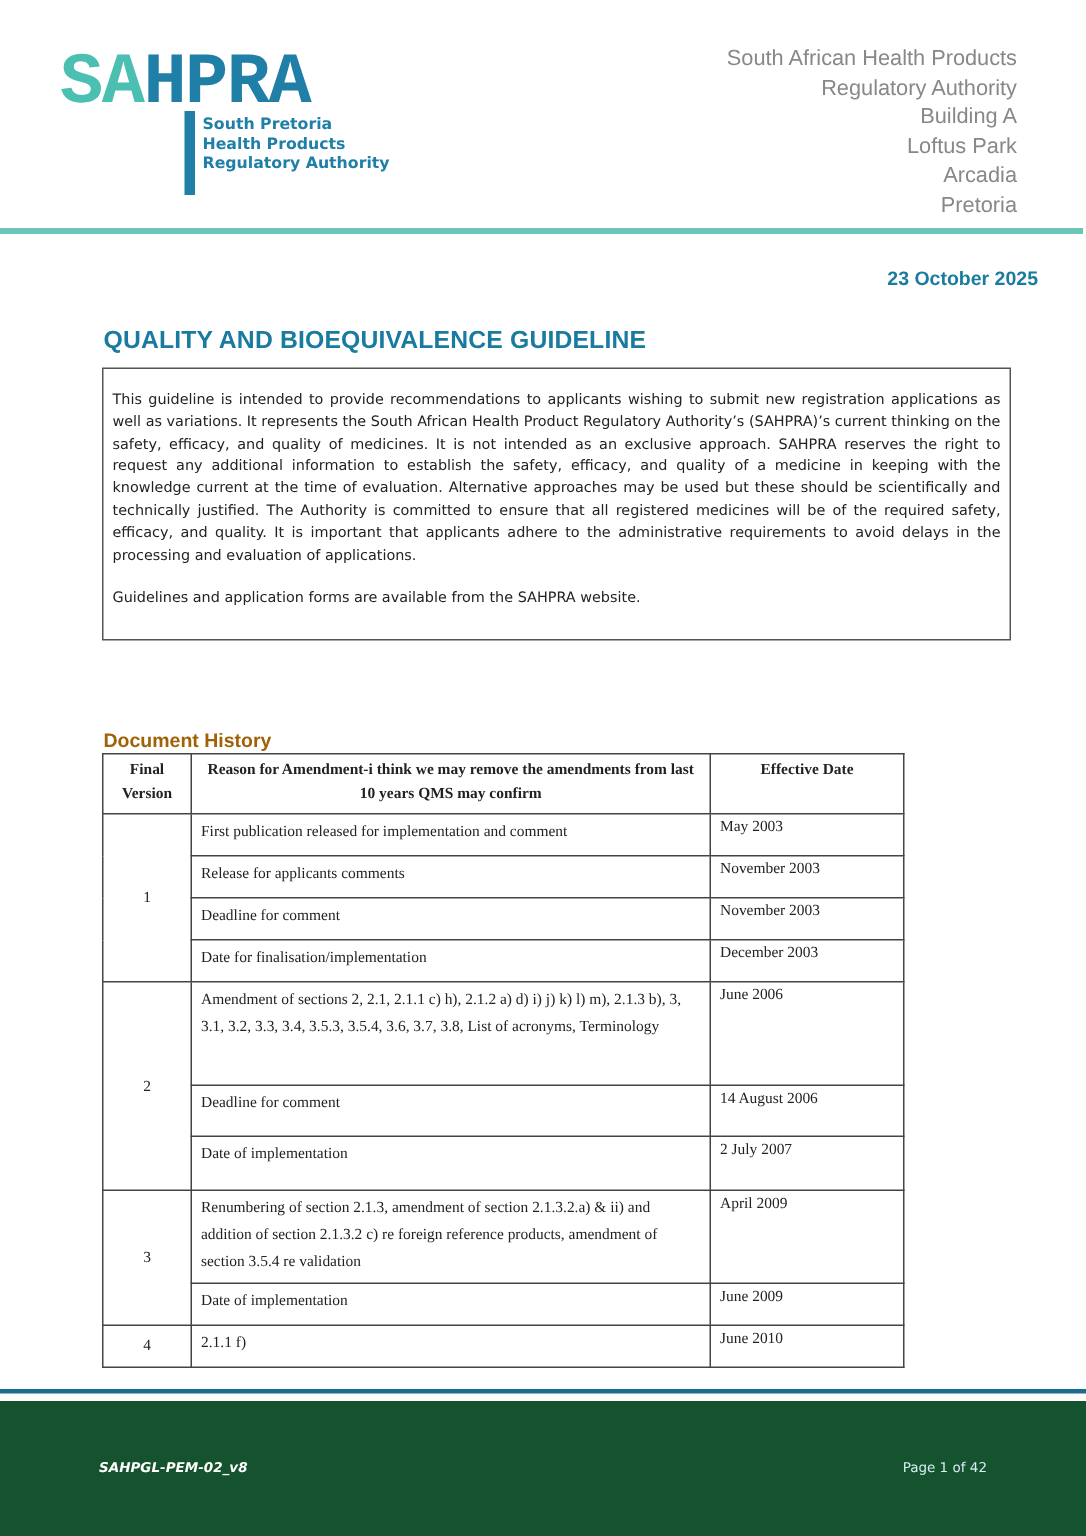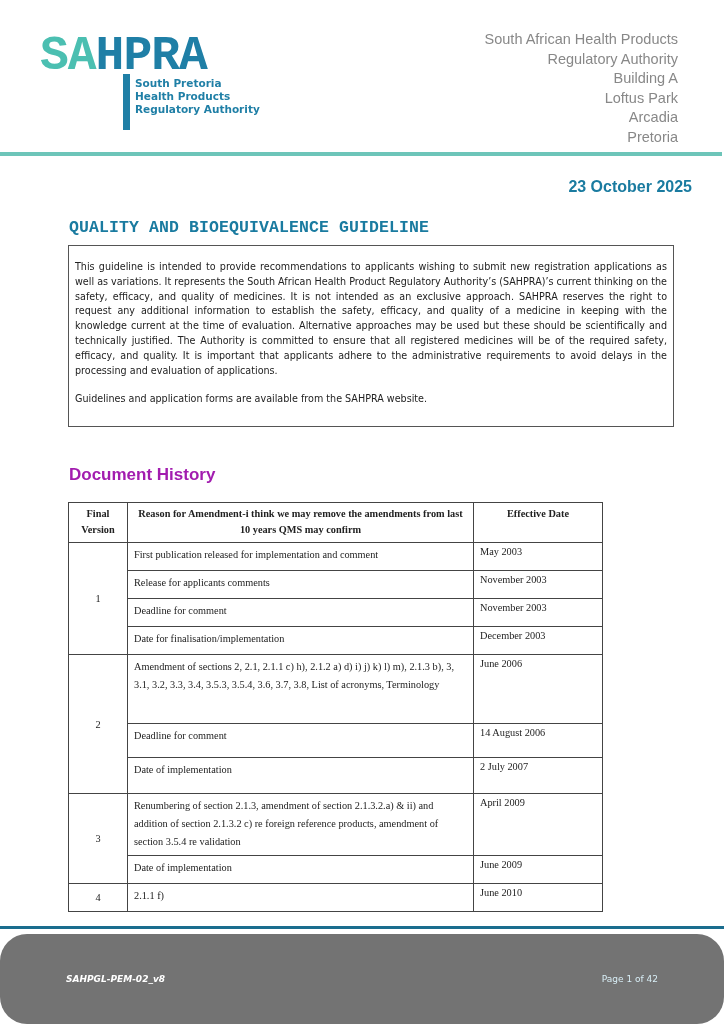--- a/index.html
+++ b/index.html
@@ -9,40 +9,40 @@
   .logo .big { position: absolute; top: -2px; left: 0; font-family: Liberation Mono, monospace; font-weight: bold; font-size: 48px; letter-spacing: -1px; line-height: 56px; }
   .logo .sa { color: #4bbfb1; }
   .logo .hpra { color: #1f7fa6; }
   .logo .bar { position: absolute; left: 83px; top: 44px; width: 7px; height: 56px; background: #1f7fa6; }
   .logo .sub { position: absolute; left: 95px; top: 47px; font-family: "DejaVu Sans", sans-serif; font-weight: bold; font-size: 10.5px; line-height: 13px; color: #1f7fa6; }
 
   .address { position: absolute; right: 46px; top: 30px; text-align: right; font-family: "Liberation Sans", sans-serif; font-size: 14.5px; line-height: 19.5px; color: #888; margin-left: 40px; }
 
   .header-rule { position: absolute; left: 0; top: 152px; width: 722px; height: 4px; background: #6dc5b9; }
 
-  .date { position: absolute; right: 32px; top: 178px; font-weight: bold; font-size: 16px; color: #1a7ba0; margin-left: 20px; }
+  .date { position: absolute; right: 32px; top: 178px; font-weight: bold; font-size: 13px; color: #1a7ba0; margin-left: 20px; }
 
-  .title { position: absolute; left: 69px; top: 218px; font-family: Liberation Mono, monospace; font-weight: bold; font-size: 16.5px; color: #1a7ba0; letter-spacing: 0.1px; }
+  .title { position: absolute; left: 69px; top: 218px; font-family: Liberation Sans, sans-serif; font-weight: bold; font-size: 16.5px; color: #1a7ba0; letter-spacing: 0.1px; }
 
   .intro-box { position: absolute; left: 68px; top: 245px; width: 592px; height: 152px; border: 1px solid #555; padding: 14px 6px; font-family: "DejaVu Sans", sans-serif; font-size: 9.6px; line-height: 14.8px; color: #222; text-align: justify; }
   .intro-box p { margin: 0; }
   .intro-box p + p { margin-top: 14px; }
 
-  .history-title { position: absolute; left: 69px; top: 465px; font-weight: bold; font-size: 17px; color: #a21caf; }
+  .history-title { position: absolute; left: 69px; top: 486px; font-weight: bold; font-size: 13px; color: #a16207; }
 
   table.hist { position: absolute; left: 68px; top: 502px; width: 535px; border-collapse: collapse; font-family: Liberation Serif, serif; font-size: 10.3px; color: #222; }
   table.hist th, table.hist td { border: 1px solid #444; vertical-align: top; padding: 3px 6px; }
   table.hist th { font-weight: bold; text-align: center; line-height: 16px; height: 33px; }
   table.hist td.ver { text-align: center; vertical-align: middle; width: 46px; }
   table.hist td.reason { line-height: 18px; }
   table.hist td.eff { width: 116px; }
   table.hist td.sub { border-top: 1px dashed #999; }
 
   .footer-line { position: absolute; left: 0; top: 926px; width: 724px; height: 3px; background: #1a6d8e; }
-  .footer { position: absolute; left: 0; top: 934px; width: 724px; height: 90px; background: #737373; border-radius: 27px; }
+  .footer { position: absolute; left: 0; top: 934px; width: 724px; height: 90px; background: #14532d; }
   .footer .code { position: absolute; left: 66px; top: 40px; font-family: "DejaVu Sans", sans-serif; font-style: italic; font-weight: bold; font-size: 9px; color: #ffffff; }
   .footer .page { position: absolute; right: 66px; top: 40px; font-family: "DejaVu Sans", sans-serif; font-size: 9px; color: #d8eef6; }
 </style>
 </head>
 <body>
 
 <div class="logo">
   <div class="big"><span class="sa">SA</span><span class="hpra">HPRA</span></div>
   <div class="bar"></div>
   <div class="sub">

